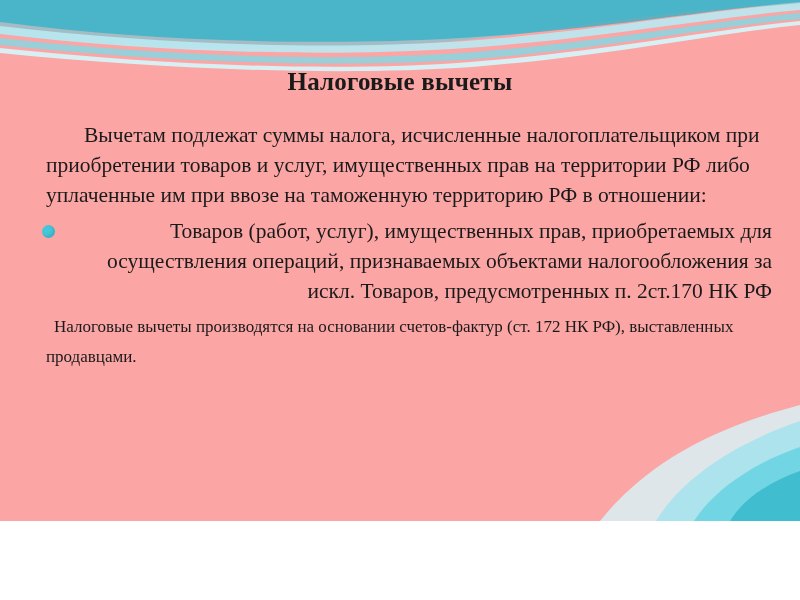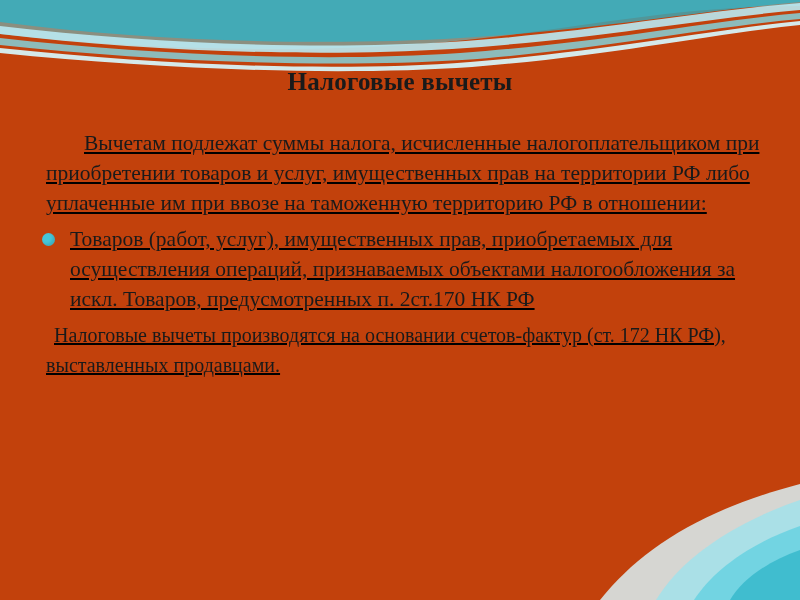--- a/index.html
+++ b/index.html
@@ -10,22 +10,22 @@
     width: 800px;
     height: 600px;
     background: #ffffff;
     font-family: "Liberation Serif", serif;
     overflow: hidden;
     position: relative;
   }
   .slide {
     position: relative;
     width: 800px;
-    height: 600px;
-    background: #c2410c;
+    height: 521px;
+    background: #fca5a5;
     overflow: hidden;
   }
   .decor-top {
     position: absolute;
     top: 0;
     left: 0;
     width: 800px;
     height: 80px;
     pointer-events: none;
   }
@@ -44,24 +44,23 @@
     width: 800px;
     text-align: center;
     font-family: "Liberation Serif", serif;
     font-weight: bold;
     font-size: 25px;
     color: #1a1a1a;
     letter-spacing: 0.2px;
   }
   .body-area {
     position: absolute;
-    top: 128px;
+    top: 120px;
     left: 28px;
     width: 744px;
-    text-decoration: underline;
   }
   .para {
     font-size: 21.5px;
     line-height: 30px;
     color: #1a1a1a;
     margin: 0 0 2px 0;
     padding-left: 18px;
   }
   .para.first {
     text-indent: 38px;
@@ -71,33 +70,34 @@
     margin: 6px 0 0 0;
     padding: 0;
   }
   .bullet-item {
     position: relative;
     font-size: 21.5px;
     line-height: 30px;
     color: #1a1a1a;
     padding-left: 42px;
     margin-bottom: 4px;
+    text-align: right;
   }
   .bullet-dot {
     position: absolute;
     left: 14px;
     top: 9px;
     width: 13px;
     height: 13px;
     border-radius: 50%;
     background: #46c6d9;
     box-shadow: inset -2px -2px 3px rgba(0,0,0,0.12);
   }
   .closing {
-    font-size: 20px;
+    font-size: 17px;
     line-height: 30px;
     color: #1a1a1a;
     margin: 6px 0 0 0;
     padding-left: 18px;
     text-indent: 8px;
   }
 </style>
 </head>
 <body>
 

